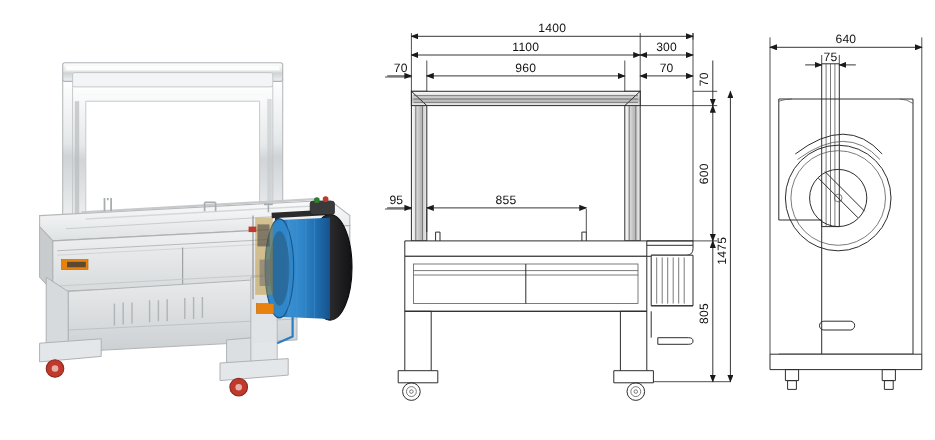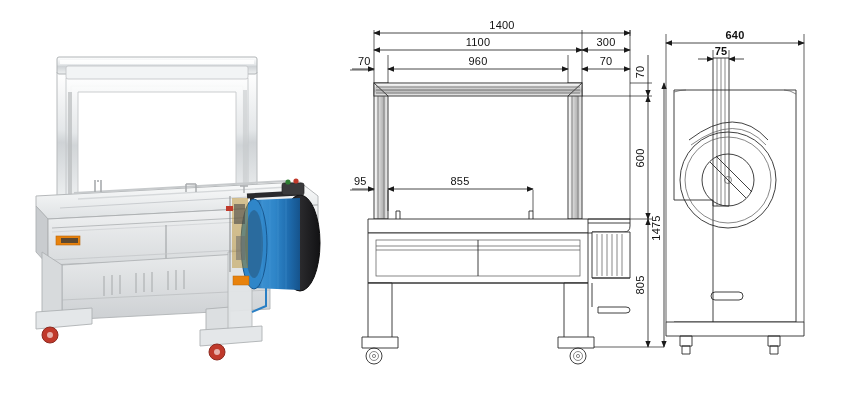--- a/index.html
+++ b/index.html
@@ -20,21 +20,21 @@
     background: #ffffff;
   }
   .pane {
     position: absolute;
     top: 0;
     height: 400px;
     text-align: right;
   }
   #photo-pane { left: 0; width: 330px; }
   #front-pane { left: 330px; width: 360px; }
-  #side-pane  { left: 656px; width: 160px; font-weight: bold; }
+  #side-pane  { left: 690px; width: 160px; }
 
   svg { display: block; }
   svg text {
     font-family: "Liberation Sans", sans-serif;
     fill: #111111;
   }
   .dim-text {
     font-size: 11px;
     letter-spacing: .2px;
   }

